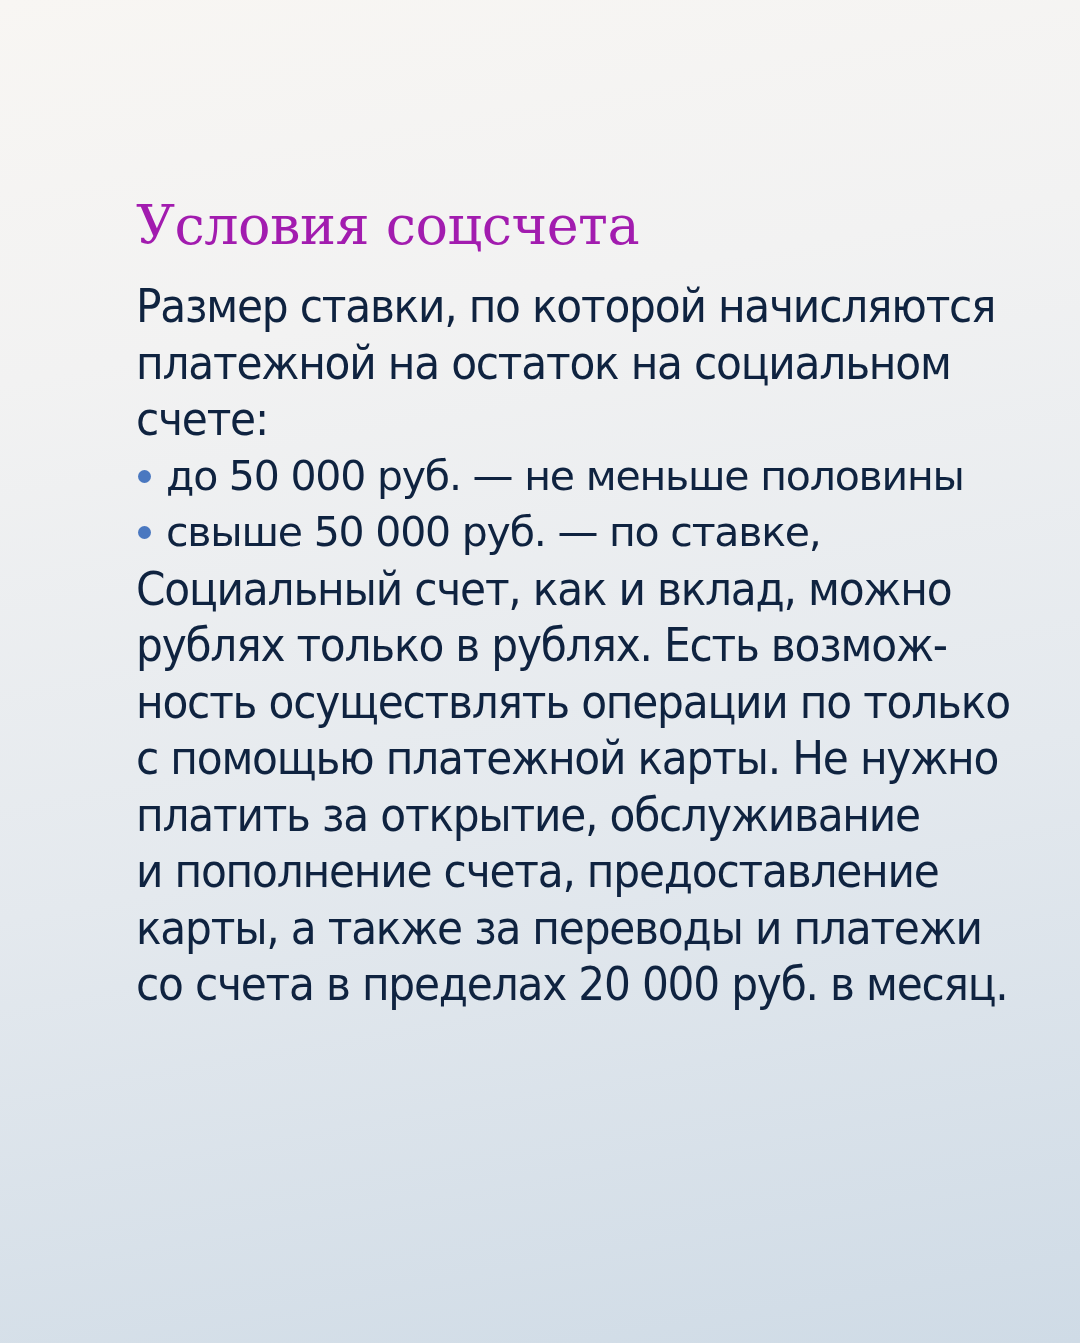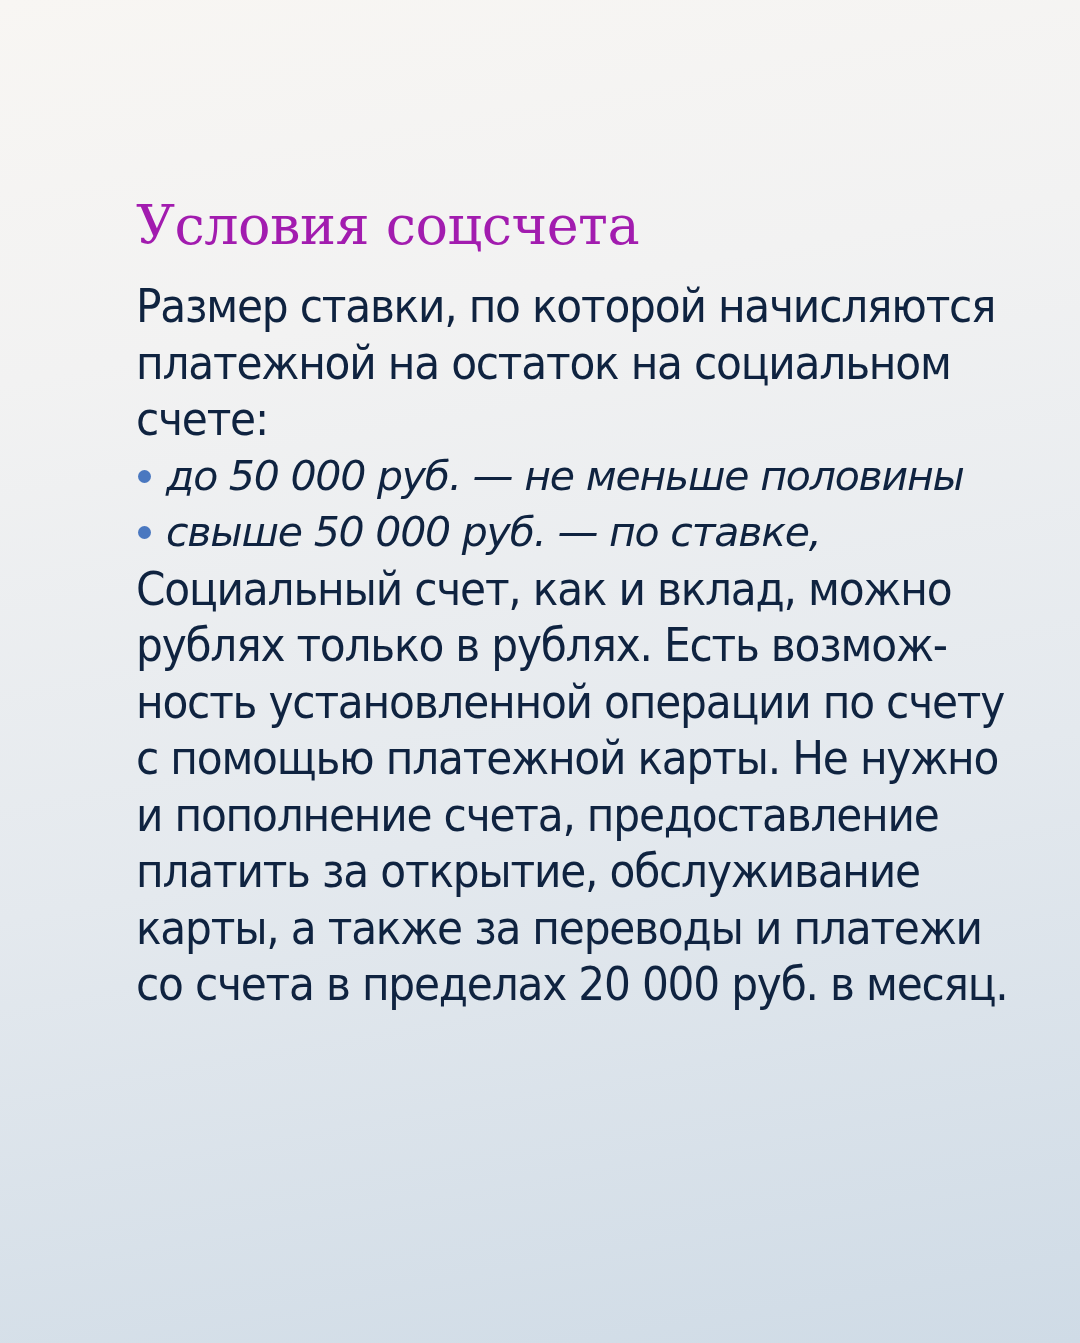--- a/index.html
+++ b/index.html
@@ -35,21 +35,20 @@
       font-stretch: condensed;
     }
     .para span { display: block; white-space: nowrap; }
     .bullets { list-style: none; margin: 0; padding: 0; }
     .bullet {
       position: relative;
       padding-left: 30px;
       font-size: 41px;
       line-height: 56.5px;
       letter-spacing: -1.2px;
-      font-style: italic;
     }
     .bullet span { display: block; white-space: nowrap; }
     .bullet-dot {
       position: absolute;
       left: 2px;
       top: 22px;
       width: 13px;
       height: 13px;
       border-radius: 50%;
       background: #4a78c0;
@@ -75,20 +74,20 @@
     </li>
     <li class="bullet">
       <i class="bullet-dot"></i>
       <span>свыше 50 000 руб. — по ставке,</span>
     </li>
   </ul>
 
   <p class="para para2">
     <span>Социальный счет, как и вклад, можно</span>
     <span>рублях только в рублях. Есть возмож-</span>
-    <span>ность установленной операции по счету</span>
+    <span>ность осуществлять операции по только</span>
     <span>с помощью платежной карты. Не нужно</span>
+    <span>платить за открытие, обслуживание</span>
     <span>и пополнение счета, предоставление</span>
-    <span>платить за открытие, обслуживание</span>
     <span>карты, а также за переводы и платежи</span>
     <span>со счета в пределах 20 000 руб. в месяц.</span>
   </p>
 </div>
 
 </body></html>

